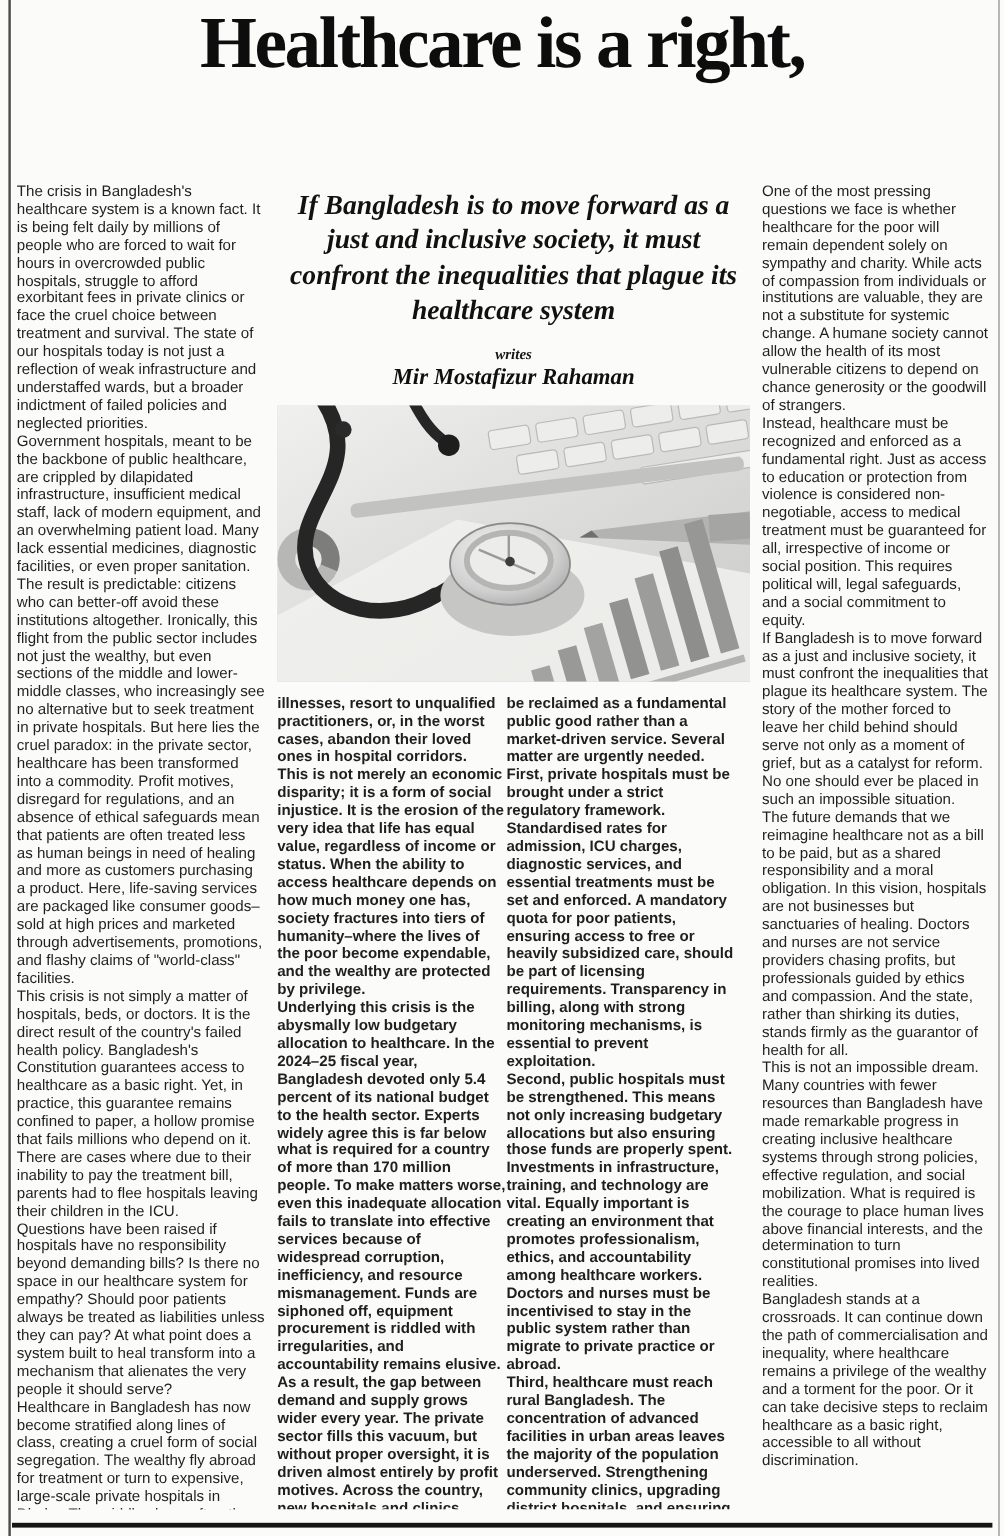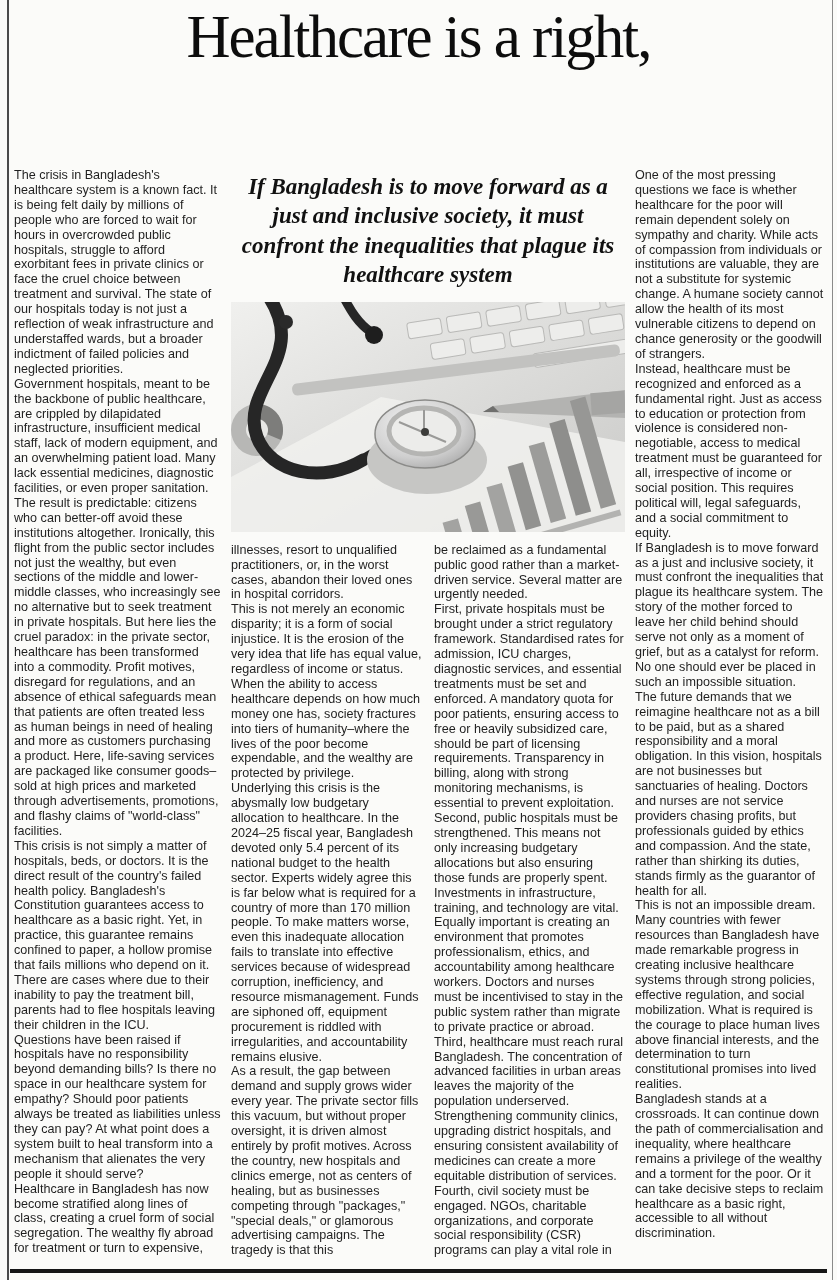--- a/index.html
+++ b/index.html
@@ -7,46 +7,46 @@
     position:relative;width:837px;height:1280px;margin:0 auto;
     background:#fbfbf9;overflow:hidden;
     font-family:"Liberation Sans","DejaVu Sans",sans-serif;color:#1d1d1d;
   }
   .edge-rule-left{position:absolute;left:7px;top:0;bottom:0;width:2px;background:#4a4a4a;}
   .edge-rule-right{position:absolute;right:4px;top:0;bottom:0;width:1px;background:#8a8a8a;}
   .bottom-rule{position:absolute;left:10px;right:10px;bottom:7px;height:4px;background:#161616;}
 
   .headline{
     margin:6px 20px 0 20px;text-align:center;
-    font-family:"Liberation Serif","DejaVu Serif",serif;font-weight:normal;
+    font-family:"Liberation Serif","DejaVu Serif",serif;font-weight:bold;
     font-size:61px;line-height:1.0;letter-spacing:-2px;color:#0d0d0d;
   }
 
   .content{position:absolute;top:152px;left:14px;width:810px;bottom:22px;display:flex;gap:10px;}
-  .col{overflow:hidden;margin-top:16px;}
+  .col{overflow:hidden;}
   .col-left{width:207px;}
   .col-middle{width:394px;display:flex;flex-direction:column;}
   .col-right{flex:1;display:flex;flex-direction:column;}
 
   .para{margin:0;font-size:12.6px;line-height:14.9px;color:#1f1f1f;}
 
   .pullquote{
     margin:4px 2px 0 2px;text-align:center;
     font-family:"Liberation Serif","DejaVu Serif",serif;font-weight:bold;font-style:italic;
     font-size:23px;line-height:1.28;color:#111;
   }
   .writes{margin-top:14px;text-align:center;font-family:"Liberation Serif","DejaVu Serif",serif;
     font-weight:bold;font-style:italic;font-size:12.5px;color:#161616;}
   .author{margin-top:1px;text-align:center;font-family:"Liberation Serif","DejaVu Serif",serif;
     font-weight:bold;font-style:italic;font-size:19px;color:#0f0f0f;}
 
   .photo{margin-top:12px;width:394px;height:230px;background:#ddd;}
   .photo svg{display:block;width:100%;height:100%;}
 
-  .middle-cols{display:flex;gap:12px;margin-top:11px;flex:1;overflow:hidden;}
+  .middle-cols{display:flex;gap:0;margin-top:11px;flex:1;overflow:hidden;font-weight:bold;}
   .subcol{width:191px;overflow:hidden;}
 </style>
 </head>
 <body>
 
 <div class="page">
   <div class="edge-rule-left"></div>
   <div class="edge-rule-right"></div>
 
   <h1 class="headline"><span>Healthcare is a right,</span><br></h1>
@@ -56,20 +56,22 @@
     <div class="col col-left">
         <p class="para">The crisis in Bangladesh's healthcare system is a known fact. It is being felt daily by millions of people who are forced to wait for hours in overcrowded public hospitals, struggle to afford exorbitant fees in private clinics or face the cruel choice between treatment and survival. The state of our hospitals today is not just a reflection of weak infrastructure and understaffed wards, but a broader indictment of failed policies and neglected priorities.</p>
         <p class="para">Government hospitals, meant to be the backbone of public healthcare, are crippled by dilapidated infrastructure, insufficient medical staff, lack of modern equipment, and an overwhelming patient load. Many lack essential medicines, diagnostic facilities, or even proper sanitation. The result is predictable: citizens who can better-off avoid these institutions altogether. Ironically, this flight from the public sector includes not just the wealthy, but even sections of the middle and lower-middle classes, who increasingly see no alternative but to seek treatment in private hospitals. But here lies the cruel paradox: in the private sector, healthcare has been transformed into a commodity. Profit motives, disregard for regulations, and an absence of ethical safeguards mean that patients are often treated less as human beings in need of healing and more as customers purchasing a product. Here, life-saving services are packaged like consumer goods–sold at high prices and marketed through advertisements, promotions, and flashy claims of "world-class" facilities.</p>
         <p class="para">This crisis is not simply a matter of hospitals, beds, or doctors. It is the direct result of the country's failed health policy. Bangladesh's Constitution guarantees access to healthcare as a basic right. Yet, in practice, this guarantee remains confined to paper, a hollow promise that fails millions who depend on it. There are cases where due to their inability to pay the treatment bill, parents had to flee hospitals leaving their children in the ICU.</p>
         <p class="para">Questions have been raised if hospitals have no responsibility beyond demanding bills? Is there no space in our healthcare system for empathy? Should poor patients always be treated as liabilities unless they can pay? At what point does a system built to heal transform into a mechanism that alienates the very people it should serve?</p>
         <p class="para">Healthcare in Bangladesh has now become stratified along lines of class, creating a cruel form of social segregation. The wealthy fly abroad for treatment or turn to expensive, large-scale private hospitals in Dhaka. The middle class–often the most vulnerable–take loans, sell property, or exhaust life savings just to afford operations or critical care. And the poor? They endure untreated</p>
       </div>
 
     <div class="col col-middle">
       <div class="pullquote">If Bangladesh is to move forward as a just and inclusive society, it must confront the inequalities that plague its healthcare system</div>
+      <div class="writes">writes</div>
+      <div class="author">Mir Mostafizur Rahaman</div>
 
       <div class="photo">
         <svg viewBox="0 0 394 230" preserveAspectRatio="none">
           <defs>
             <linearGradient id="bg" x1="0" y1="0" x2="1" y2="1">
               <stop offset="0" stop-color="#f0f0ee"></stop>
               <stop offset="0.45" stop-color="#dededc"></stop>
               <stop offset="1" stop-color="#c9c9c7"></stop>
             </linearGradient>
             <radialGradient id="metal" cx="0.4" cy="0.35" r="0.9">

